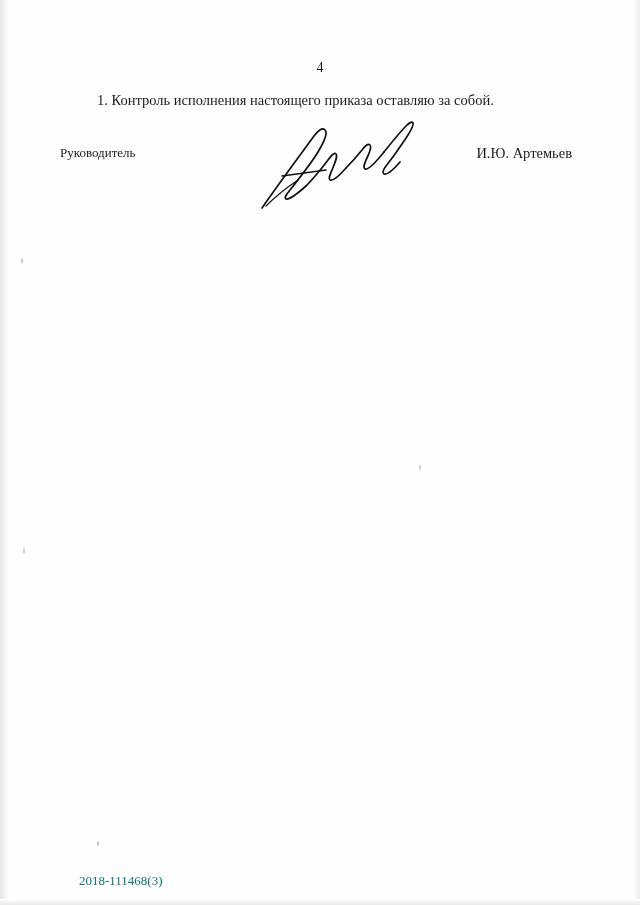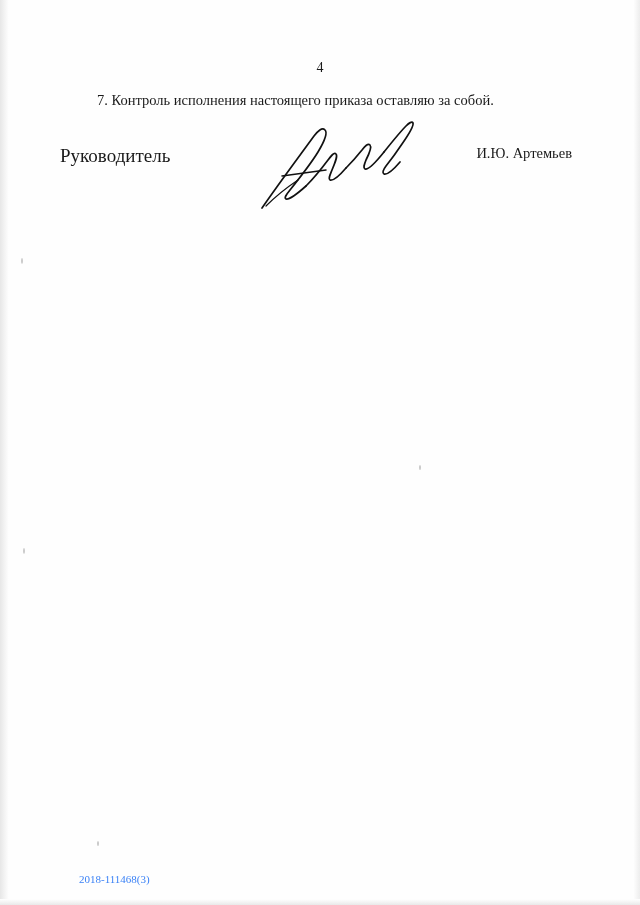--- a/index.html
+++ b/index.html
@@ -64,42 +64,42 @@
     position: absolute;
     top: 145px;
     left: 60px;
     width: 524px;
     height: 24px;
   }
   .signer-role {
     position: absolute;
     left: 0;
     top: 0;
-    font-size: 19px;
+    font-size: 13px;
   }
   .signer-name {
     position: absolute;
     right: 12px;
     top: 0;
     font-size: 14.5px;
   }
   .signature-mark {
     position: absolute;
     left: 252px;
     top: 118px;
     width: 170px;
     height: 100px;
     pointer-events: none;
   }
   .footer-code {
     position: absolute;
     left: 79px;
     top: 873px;
-    font-size: 11px;
-    color: #3b82f6;
+    font-size: 13px;
+    color: #0f766e;
   }
   
   .speckle {
     position: absolute;
     background: #c9c9c9;
     border-radius: 50%;
   }
   .sp1 { left: 21px;  top: 258px; width: 2px; height: 6px; }
   .sp2 { left: 23px;  top: 548px; width: 2px; height: 6px; }
   .sp3 { left: 419px; top: 465px; width: 2px; height: 5px; }
@@ -114,21 +114,21 @@
   <div class="scan-edge-right"></div>
   <div class="scan-edge-bottom"></div>
 
   <div class="speckle sp1"></div>
   <div class="speckle sp2"></div>
   <div class="speckle sp3"></div>
   <div class="speckle sp4"></div>
 
   <div class="page-number">4</div>
 
-  <div class="clause">7. Контроль исполнения настоящего приказа оставляю за собой.</div>
+  <div class="clause">1. Контроль исполнения настоящего приказа оставляю за собой.</div>
 
   <div class="signature-row">
     <div class="signer-role">Руководитель</div>
     <div class="signer-name">И.Ю. Артемьев</div>
   </div>
 
   <div class="signature-mark">
     <svg viewBox="0 0 170 100" width="170" height="100" aria-hidden="true">
       <g fill="none" stroke="#111111" stroke-linecap="round" stroke-linejoin="round">
         <path d="M10 90 C 28 64, 46 40, 62 18 C 66 13, 70 9, 73 12 C 76 15, 72 24, 66 34 C 58 47, 46 62, 38 72 C 34 77, 32 80, 34 81 C 37 82, 45 76, 54 68" stroke-width="1.7"></path>

